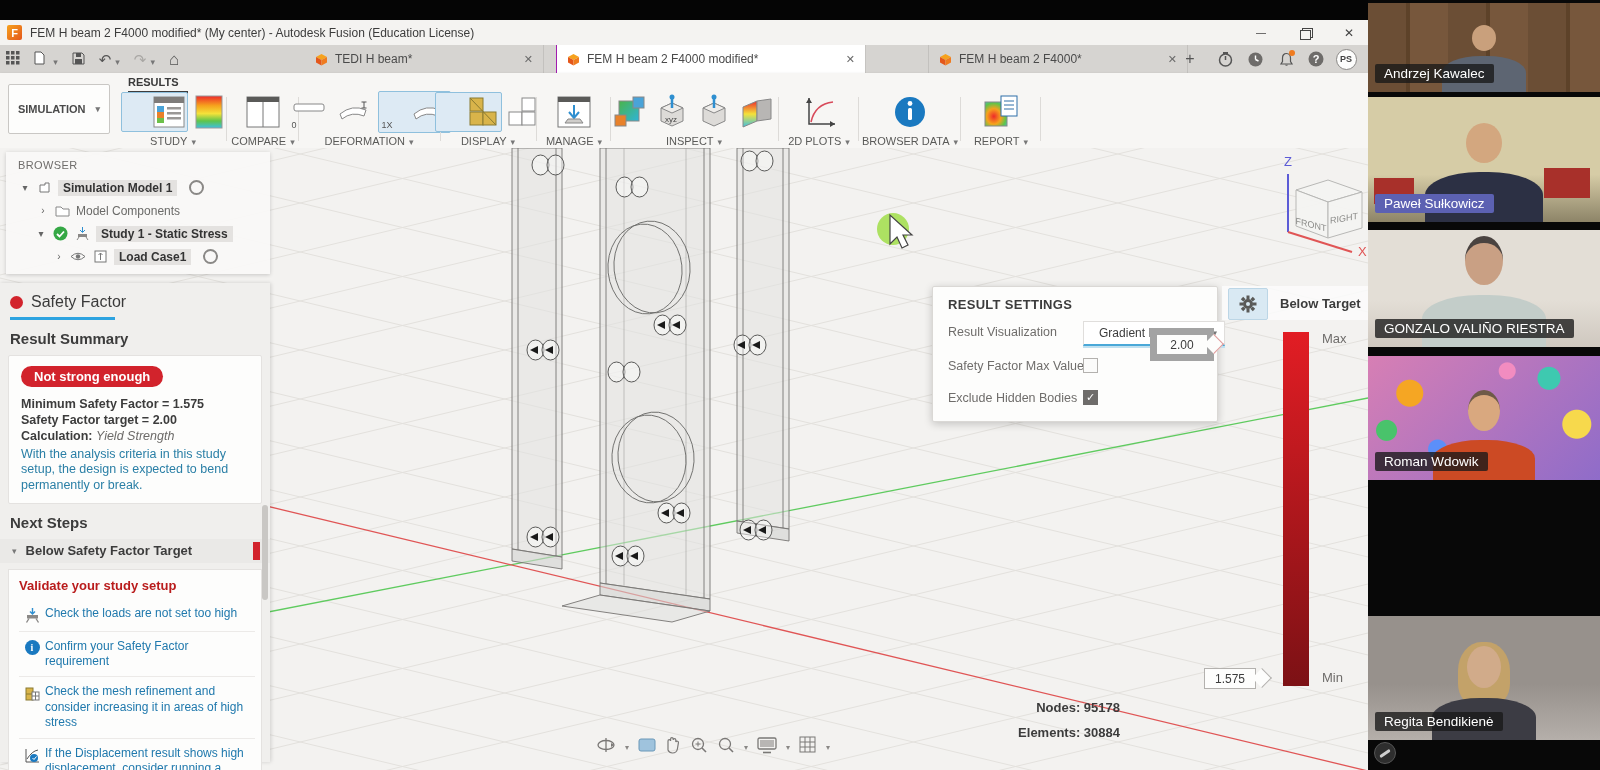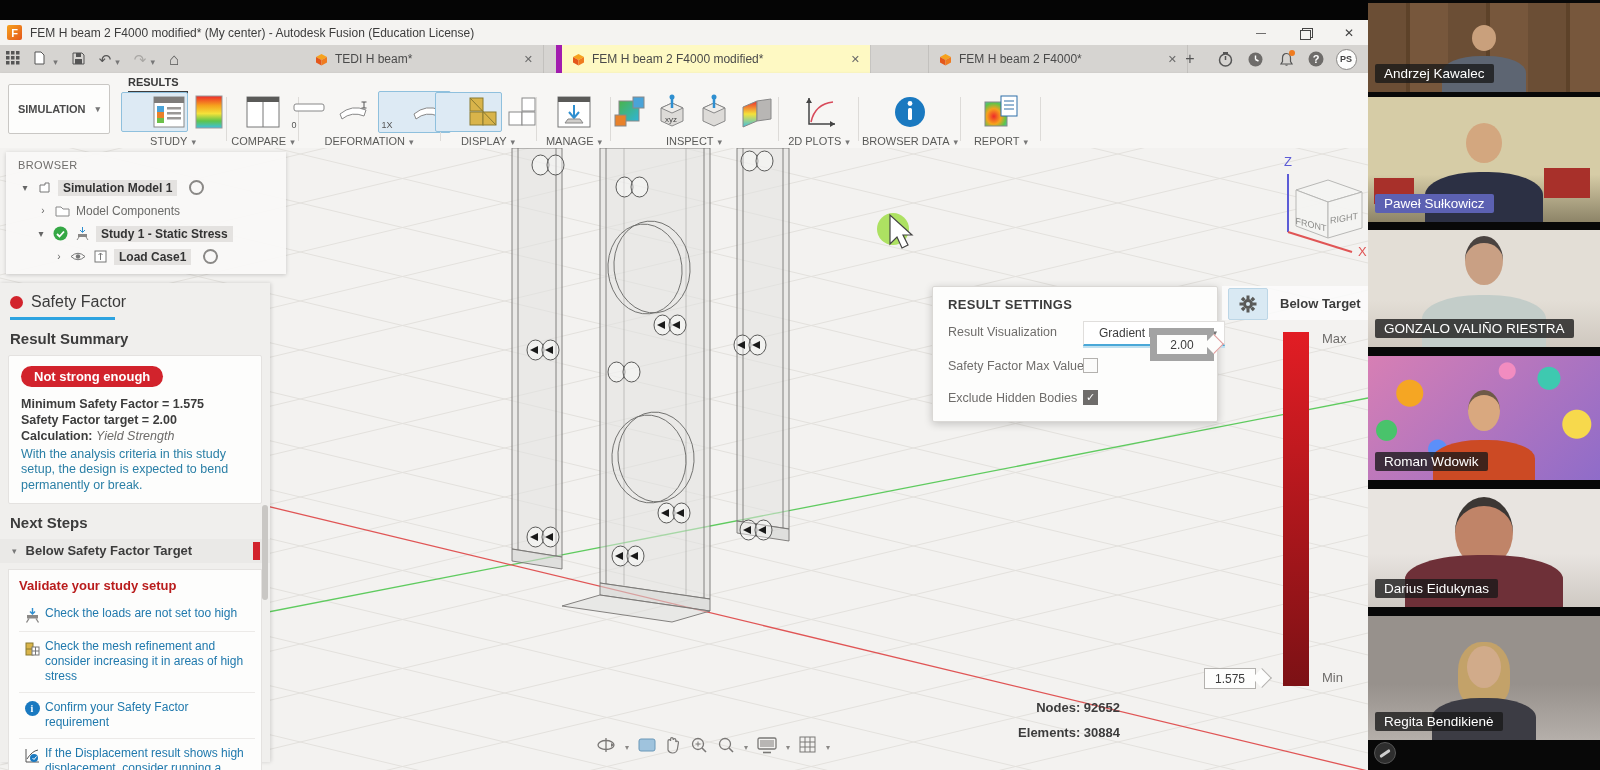--- a/index.html
+++ b/index.html
@@ -22,21 +22,21 @@
   .btn-restore i.b2{left:6px;top:3px;}
   .btn-close::after{content:"✕";font-size:12px;}
   
   #tabbar{position:absolute;left:0;top:45px;width:1368px;height:28px;background:#d6d4d1;}
   .qat{position:absolute;top:0;left:6px;height:28px;display:flex;align-items:center;gap:14px;color:#555;}
   .qat .qi{font-size:15px;line-height:1;}
   .qat .dim{color:#a9a7a4;}
   .doctab{position:absolute;top:0;height:28px;display:flex;align-items:center;font-size:12px;color:#4a4a4a;padding:0 10px;}
   .doctab .tx{margin-left:7px;white-space:nowrap;}
   .doctab .closex{margin-left:auto;color:#6a6a6a;font-size:11px;padding-left:12px;}
-  .doctab.active{background:#fef9c3;border-left:6px solid #a21caf;border-right:1px solid #c6c4c1;justify-content:space-between;}
+  .doctab.active{background:#ffffff;border-left:1px solid #a21caf;border-right:1px solid #c6c4c1;justify-content:space-between;}
   .doctab.inactive{border-right:1px solid #c3c1be;}
   .rightico{position:absolute;top:0;height:28px;display:flex;align-items:center;justify-content:center;color:#555;}
   .pscircle{width:19px;height:19px;border-radius:50%;background:#fdfdfc;border:1px solid #8a8886;
             font-size:9px;font-weight:bold;color:#444;display:flex;align-items:center;justify-content:center;}
   .bell-dot{position:absolute;width:6px;height:6px;border-radius:50%;background:#ef7b1f;right:1px;top:5px;}
   
   #ribbon{position:absolute;left:0;top:73px;width:1368px;height:75px;background:#f7f6f4;
           border-bottom:1px solid #d3d1ce;box-shadow:0 1px 3px rgba(0,0,0,.12);}
   #wsbtn{position:absolute;left:8px;top:11px;width:100px;height:48px;background:#fdfdfc;border:1px solid #c9c7c4;
          border-radius:2px;font-size:11px;font-weight:bold;color:#4a4a4a;display:flex;align-items:center;justify-content:center;gap:6px;}
@@ -47,21 +47,21 @@
   .rgroup .icons{display:flex;align-items:center;gap:4px;height:40px;}
   .glabel{font-size:11px;color:#5a5a58;margin-top:3px;white-space:nowrap;}
   .ibtn{position:relative;display:flex;align-items:center;justify-content:center;border:1px solid transparent;border-radius:2px;padding:1px;}
   .ibtn.sel{background:#ddeaf4;border-color:#8fc0dd;padding-left:30px;}
   .gdiv{position:absolute;top:24px;width:1px;height:44px;background:#dddbd8;}
   .mini{font-size:9px;color:#555;position:absolute;}
   
   #viewport{position:absolute;left:0;top:148px;width:1368px;height:622px;background:#f3f2f0;overflow:hidden;}
   
   .panel{position:absolute;background:rgba(249,248,247,.96);box-shadow:0 1px 4px rgba(0,0,0,.18);}
-  #browser{left:6px;top:152px;width:264px;height:118px;padding:4px 16px 0 0;}
+  #browser{left:6px;top:152px;width:264px;height:118px;padding:4px 0 0 0;}
   #browser .ph{font-size:11px;color:#6f6d6b;letter-spacing:.4px;padding:3px 0 5px 12px;}
   .trow{display:flex;align-items:center;height:23px;font-size:12px;color:#333;}
   .trow .chev{width:10px;text-align:center;color:#666;font-size:10px;}
   .trow .lbl{margin-left:6px;}
   .trow .lbl.b{font-weight:bold;background:#e4e2e0;padding:1px 5px;}
   .trow .lbl.dim{color:#6a6a68;}
   .ring{width:11px;height:11px;border:2px solid #8a8886;border-radius:50%;margin-left:12px;}
   .ticon{width:16px;height:16px;margin-left:6px;display:flex;align-items:center;justify-content:center;}
   
   #safety{left:0;top:283px;width:270px;height:479px;background:#f0efed;box-shadow:1px 0 4px rgba(0,0,0,.15);}
@@ -718,35 +718,35 @@
               <svg width="17" height="17">
                 <path d="M8.5,1 v6 M6,4.5 l2.5,2.5 L11,4.5" stroke="#2f8fd0" fill="none" stroke-width="1.4"></path>
                 <rect x="3" y="8" width="11" height="3.5" fill="#8a8886"></rect>
                 <path d="M5,11.5 l-2.5,4 M12,11.5 l2.5,4" stroke="#8a8886" stroke-width="1.4"></path>
               </svg>
             </span>
         <span class="st">Check the loads are not set too high</span>
       </div>
       <div class="step">
         <span class="si">
+              <span class="infocirc"></span>
+            </span>
+        <span class="st">Confirm your Safety Factor requirement</span>
+      </div>
+      <div class="step">
+        <span class="si">
               <svg width="17" height="17">
                 <rect x="2" y="3" width="7" height="12" fill="#d9b44a" stroke="#8a7a30"></rect>
                 <line x1="2" y1="9" x2="9" y2="9" stroke="#8a7a30"></line>
                 <rect x="8" y="7" width="7" height="8" fill="#fff" stroke="#777"></rect>
                 <line x1="8" y1="11" x2="15" y2="11" stroke="#777"></line>
                 <line x1="11.5" y1="7" x2="11.5" y2="15" stroke="#777"></line>
               </svg>
             </span>
         <span class="st">Check the mesh refinement and consider increasing it in areas of high stress</span>
-      </div>
-      <div class="step">
-        <span class="si">
-              <span class="infocirc"></span>
-            </span>
-        <span class="st">Confirm your Safety Factor requirement</span>
       </div>
       <div class="step">
         <span class="si">
               <svg width="17" height="17">
                 <path d="M2,2 v13 h13" stroke="#555" fill="none"></path>
                 <path d="M3,12 q5,-8 11,-9" stroke="#555" fill="none"></path>
                 <circle cx="10" cy="11" r="4" fill="#1a79c0"></circle>
                 <path d="M8.5,11 l1.5,1.5 l2.5,-3" stroke="#fff" fill="none"></path>
               </svg>
             </span>
@@ -790,21 +790,21 @@
         <span>2.00</span>
         <span class="arr"></span>
       </div>
   <div id="legendbar" style="background: linear-gradient(rgb(226, 29, 36), rgb(124, 17, 21));"></div>
   <div class="lgside" style="top:331px;">Max</div>
   <div class="tag" id="tagmin">
         <span>1.575</span>
         <span class="arr"></span>
       </div>
   <div class="lgside" style="top:670px;">Min</div>
-  <div class="stat" style="top:700px;">Nodes: 92652</div>
+  <div class="stat" style="top:700px;">Nodes: 95178</div>
   <div class="stat" style="top:725px;">Elements: 30884</div>
 
   <div id="navbar">
     <span><svg width="20" height="18">
             <ellipse cx="10" cy="9" rx="8" ry="4.5" fill="none" stroke="#7a7876" stroke-width="1.3"></ellipse>
             <line x1="10" y1="2" x2="10" y2="16" stroke="#7a7876" stroke-width="1.3"></line>
             <path d="M18,9 l-3,-2 v4 z" fill="#7a7876"></path>
           </svg></span>
     <span class="navdd">▾</span>
     <span><svg width="18" height="16">
@@ -859,25 +859,20 @@
   <div class="tile sc3" style="top:230px;height:117px;">
     <span class="p-head"></span>
         <span class="p-body"></span>
     <span class="nametag">GONZALO VALIÑO RIESTRA</span>
   </div>
   <div class="tile sc4" style="top:356px;height:124px;">
     <span class="p-head"></span>
         <span class="p-body"></span>
     <span class="nametag">Roman Wdowik</span>
   </div>
-  <div class="tile sc5" style="top:489px;height:118px;">
-    <span class="p-head"></span>
-        <span class="p-body"></span>
-    <span class="nametag">Darius Eidukynas</span>
-  </div>
   <div class="tile sc6" style="top:616px;height:124px;">
     <span class="p-hair"></span>
         <span class="p-head"></span>
         <span class="p-body"></span>
     <span class="nametag">Regita Bendikienė</span>
   </div>
   <span class="cornerlogo"></span>
 </div>
 </div>
 

